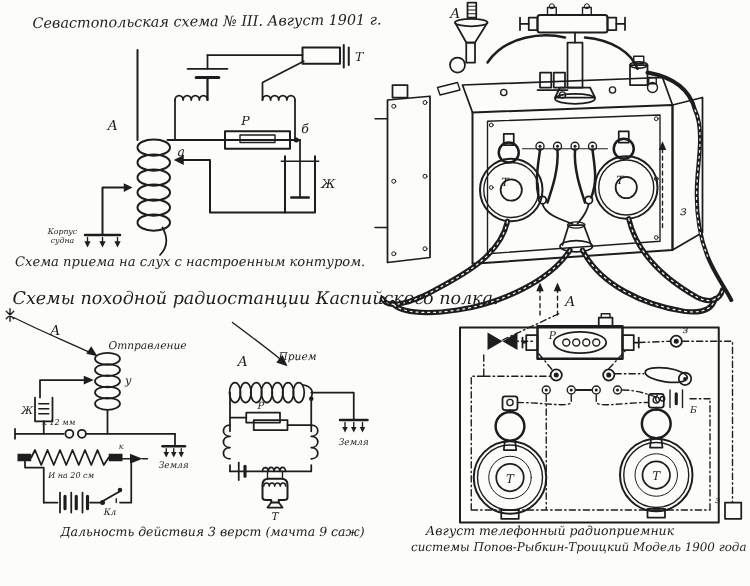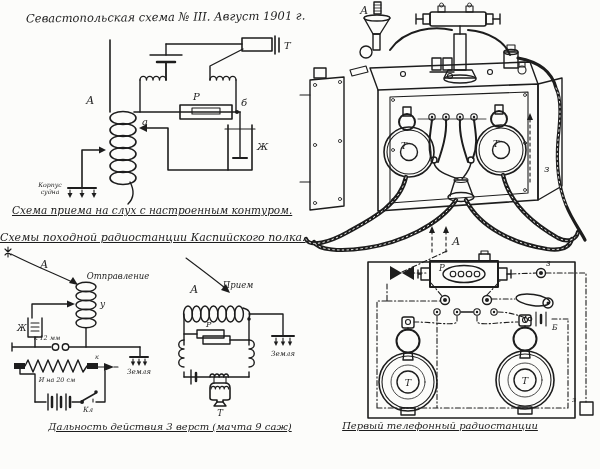--- a/index.html
+++ b/index.html
@@ -1,19 +1,19 @@
 <!DOCTYPE html>
 <html><head>
 <meta charset="utf-8">
 <style>
   html,body{margin:0;padding:0;background:#e8e8e6;}
   #page{position:relative;width:600px;height:469px;background:#fcfcfa;overflow:hidden;
         font-family:"DejaVu Serif",serif;color:#1d1d1d;}
   .hand{position:absolute;font-style:italic;white-space:nowrap;color:#1d1d1d;}
-  .ctr{text-align:center;text-decoration:underline;}
+  .ctr{text-align:center;}
   svg{position:absolute;overflow:visible;}
   svg text{font-family:"DejaVu Serif",serif;font-style:italic;fill:#1d1d1d;}
   .ln{stroke:#1d1d1d;fill:none;stroke-linecap:round;stroke-linejoin:round;}
   .w08{stroke-width:.8}.w1{stroke-width:1.1}.w14{stroke-width:1.4}.w16{stroke-width:1.6}
   .w2{stroke-width:2}.w25{stroke-width:2.5}.w3{stroke-width:3.2}.w4{stroke-width:4.2}
   .fill{fill:#1d1d1d;stroke:none;}
   .dd{stroke-dasharray:5 2.5 1.2 2.5;}
   .dash{stroke-dasharray:3 3;}
   .cordtex{stroke:#f6f6f4;stroke-width:1;stroke-dasharray:1.5 3.2;fill:none;stroke-linecap:round;}
 </style>
@@ -228,21 +228,21 @@
       <polygon class="fill" points="230,113 227,120 233,120"></polygon>
     </g>
     <g>
       <path class="ln w1 dash" d="M132,252 V231 M146,252 V231"></path>
       <polygon class="fill" points="132,226 129,233 135,233"></polygon>
       <polygon class="fill" points="146,226 143,233 149,233"></polygon>
       <text x="152" y="245" font-size="11">А</text>
     </g>
   </svg>
 
-  <div class="hand ctr" style="left:0px;top:231px;width:300px;font-size:11px;">Схемы походной радиостанции Каспийского полка.</div>
+  <div class="hand ctr" style="left:10px;top:231px;width:300px;font-size:14px;">Схемы походной радиостанции Каспийского полка.</div>
 
   <svg style="left:0;top:230px" width="300" height="239" viewBox="0 0 300 239">
 
     <g>
       <path class="ln w1" d="M5,19 L11,25 M11,19 L5,25 M8,17 V27"></path>
       <path class="ln w1" d="M11,24 C35,36 55,44 72,52"></path>
       <polygon class="fill" points="78,55 69,53 73,47"></polygon>
       <text x="40" y="38" font-size="11">А</text>
       <text x="118" y="49" font-size="8.5" text-anchor="middle">Отправление</text>
     </g>
@@ -451,15 +451,16 @@
       <path class="ln w14" d="M181,100 L180,108 H190 L189,100"></path>
       <circle class="ln w16" cx="185" cy="130" r="29"></circle>
       <circle class="ln w1" cx="185" cy="130" r="26"></circle>
       <circle class="ln w08" cx="185" cy="130" r="17"></circle>
       <circle class="ln w14" cx="185" cy="130" r="11"></circle>
       <rect class="ln w14" x="178" y="157" width="14" height="7"></rect>
       <text x="185" y="134" font-size="9.5" text-anchor="middle">Т</text>
     </g>
   </svg>
 
-  <div class="hand ctr" style="left:330px;top:420px;width:220px;font-size:10px;">Первый телефонный радиостанции</div>
+  <div class="hand ctr" style="left:330px;top:420px;width:220px;font-size:10px;">Август телефонный радиоприемник</div>
+  <div class="hand ctr" style="left:326px;top:433px;width:274px;font-size:9.5px;">системы Попов-Рыбкин-Троицкий   Модель 1900 года</div>
 
 </div>
 
 </body></html>

